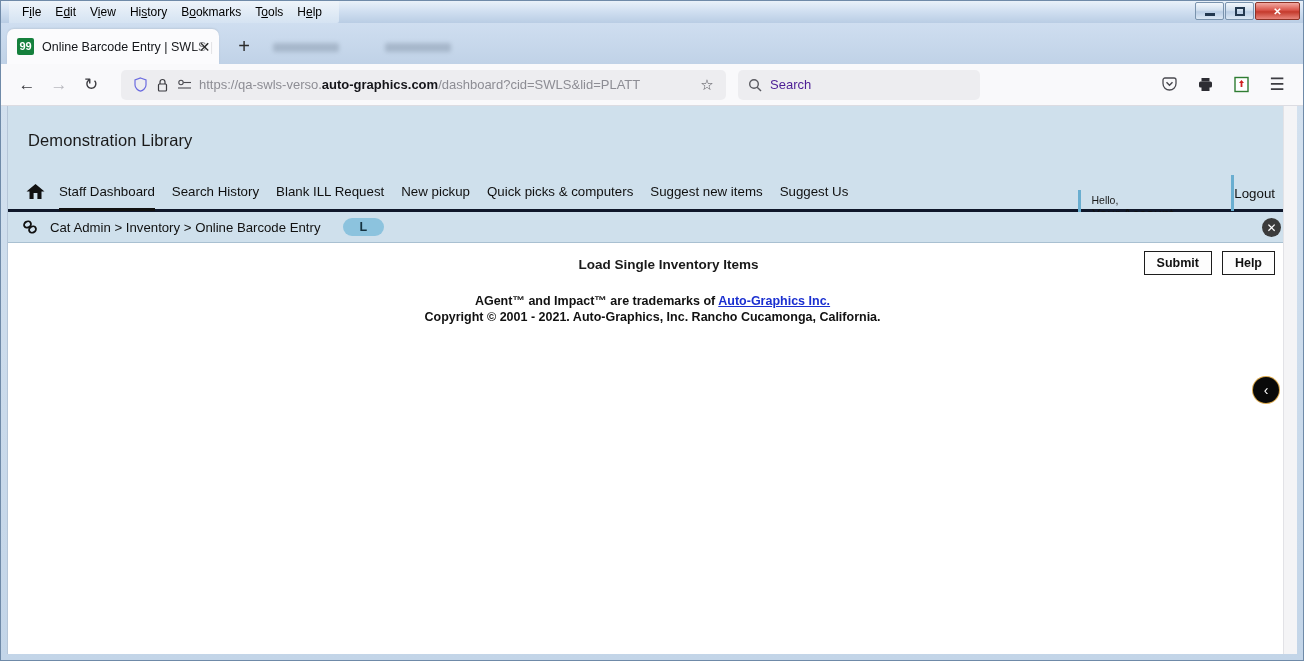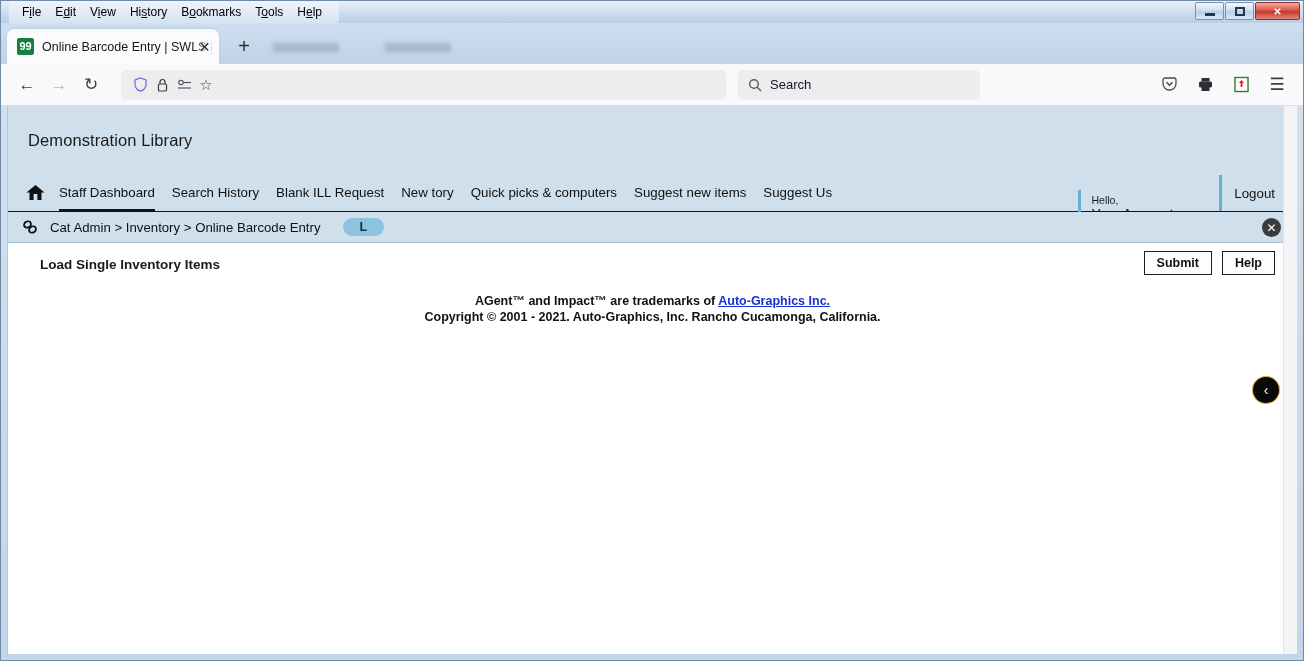--- a/index.html
+++ b/index.html
@@ -124,21 +124,21 @@
     flex: 1 1 auto; font-size: 13px; color: #8d8d94; white-space: nowrap;
     overflow: hidden; margin-left: 4px;
   }
   #url-text b { color: #15151a; font-weight: 600; }
   #star { flex: 0 0 22px; text-align: center; font-size: 15px; color: #4e4e55; cursor: pointer; }
   #searchbox {
     flex: 0 0 242px; height: 30px; margin-left: 12px;
     background: #ededf0; border-radius: 5px;
     display: flex; align-items: center; padding: 0 10px; gap: 8px;
   }
-  #search-ph { font-size: 13px; color: #0f172a; }
+  #search-ph { font-size: 13px; color: #4c1d95; }
   #toolbar-right { margin-left: auto; display: flex; align-items: center; gap: 4px; }
 
   
   #page {
     position: absolute; top: 105px; left: 6px; right: 6px; bottom: 6px;
     background: #ffffff;
     overflow: hidden;
     border-left: 1px solid #b6c6d8;
   }
   #vscroll {
@@ -210,41 +210,41 @@
   .badge {
     position: absolute; top: -8px; right: -13px;
     background: #9ecfe5; color: #12313f; border-radius: 9px;
     font-size: 10.5px; padding: 1px 5px; font-weight: bold;
   }
 
   
   #navmenu {
     background: #cfe0ec; height: 38px;
     display: flex; align-items: center; padding-left: 18px;
-    position: relative; border-bottom: 1px solid #0f172a;
+    position: relative; border-bottom: 3px solid #0f172a;
   }
   #home-ico { margin-right: 14px; font-size: 15px; color: #101010; cursor: pointer; }
   .nav-link {
     font-size: 13.3px; color: #101010; margin-right: 17px; cursor: pointer;
     height: 38px; display: flex; align-items: center; white-space: nowrap;
     position: relative;
   }
   .nav-link.active::after {
     content: ""; position: absolute; left: 0; right: 0; bottom: 0; height: 3px; background: #111;
   }
   #account-block {
     position: absolute; right: 118px; top: 16px; height: 36px;
     border-left: 3px solid #6aaed0; padding-left: 10px;
     display: flex; flex-direction: column; justify-content: center; cursor: pointer;
   }
   #hello { font-size: 10.5px; color: #1a1a1a; line-height: 12px; }
   #acct { font-size: 14px; color: #111; line-height: 16px; }
   #logout-block {
     position: absolute; right: 22px; top: 1px; height: 36px;
-    border-left: 3px solid #6aaed0; padding-left: 12px;
+    border-left: 3px solid #6aaed0; 
     display: flex; align-items: center; cursor: pointer;
   }
   #logout { font-size: 13.3px; color: #111; }
 
   
   #crumbbar {
     background: #cfe0ec; height: 31px;
     display: flex; align-items: center; padding-left: 14px;
     position: relative;
     border-bottom: 1px solid #a9c0d1;
@@ -262,21 +262,21 @@
     width: 19px; height: 19px; border-radius: 50%;
     background: #3b3b3b; color: #fff;
     display: flex; align-items: center; justify-content: center;
     font-size: 12px; cursor: pointer;
   }
 
   
   #content { position: relative; padding: 14px 0 0 0; background: #fff; height: 100%; }
   #form-title {
     font-size: 13.5px; font-weight: bold; color: #1a1a1a;
-    margin-left: 32px; margin-bottom: 14px;
+    margin-left: 32px; margin-bottom: 14px; text-align: center;
   }
   #form-row { display: flex; align-items: flex-start; margin-left: 26px; }
   #loc-label {
     width: 126px; font-size: 13.3px; font-weight: bold; color: #1a1a1a;
     line-height: 17px; padding-top: 2px;
   }
   #loc-select {
     width: 500px; height: 25px; margin-left: 0px;
     background: #f0f0f0; border: 1px solid #9a9a9a;
     font-size: 12.5px; color: #222; padding-left: 7px;
@@ -359,20 +359,21 @@
             <rect x="1.5" y="6" width="8" height="7" rx="1" fill="none" stroke="#3b3b40" stroke-width="1.2"></rect>
           </svg>
       </span>
       <span class="url-ico">
         <svg width="15" height="12" viewBox="0 0 15 12">
             <circle cx="4" cy="3.5" r="2.2" fill="none" stroke="#4a4a50" stroke-width="1.1"></circle>
             <line x1="6.4" y1="3.5" x2="14" y2="3.5" stroke="#4a4a50" stroke-width="1.1"></line>
             <line x1="1" y1="9" x2="14" y2="9" stroke="#4a4a50" stroke-width="1.1"></line>
           </svg>
       </span>
+      <span id="url-text">https://qa-swls-verso.<b>auto-graphics.com</b>/dashboard?cid=SWLS&amp;lid=PLATT</span>
       <span id="star">☆</span>
     </div>
 
     <div id="searchbox">
       <svg width="14" height="14" viewBox="0 0 14 14">
           <circle cx="6" cy="6" r="4.3" fill="none" stroke="#5a5a60" stroke-width="1.4"></circle>
           <line x1="9.2" y1="9.2" x2="13" y2="13" stroke="#5a5a60" stroke-width="1.4"></line>
         </svg>
       <span id="search-ph">Search</span>
     </div>
@@ -494,21 +495,21 @@
     <div id="navmenu">
       <div id="home-ico">
         <svg width="19" height="17" viewBox="0 0 19 17">
             <path d="M9.5 1 L18.5 8.5 H15.5 V16 H3.5 V8.5 H0.5 Z" fill="#111"></path>
             <rect x="7.6" y="10" width="3.8" height="6" fill="#cfe0ec"></rect>
           </svg>
       </div>
       <div class="nav-link active">Staff Dashboard</div>
       <div class="nav-link">Search History</div>
       <div class="nav-link">Blank ILL Request</div>
-      <div class="nav-link">New tory</div>
+      <div class="nav-link">New pickup</div>
       <div class="nav-link">Quick picks &amp; computers</div>
       <div class="nav-link">Suggest new items</div>
       <div class="nav-link">Suggest Us</div>
 
       <div id="account-block">
         <span id="hello">Hello,</span>
         <span id="acct"><span>Your Account</span><span style="font-size:11px;">▾</span></span>
       </div>
       <div id="logout-block">
         <span id="logout">Logout</span>

